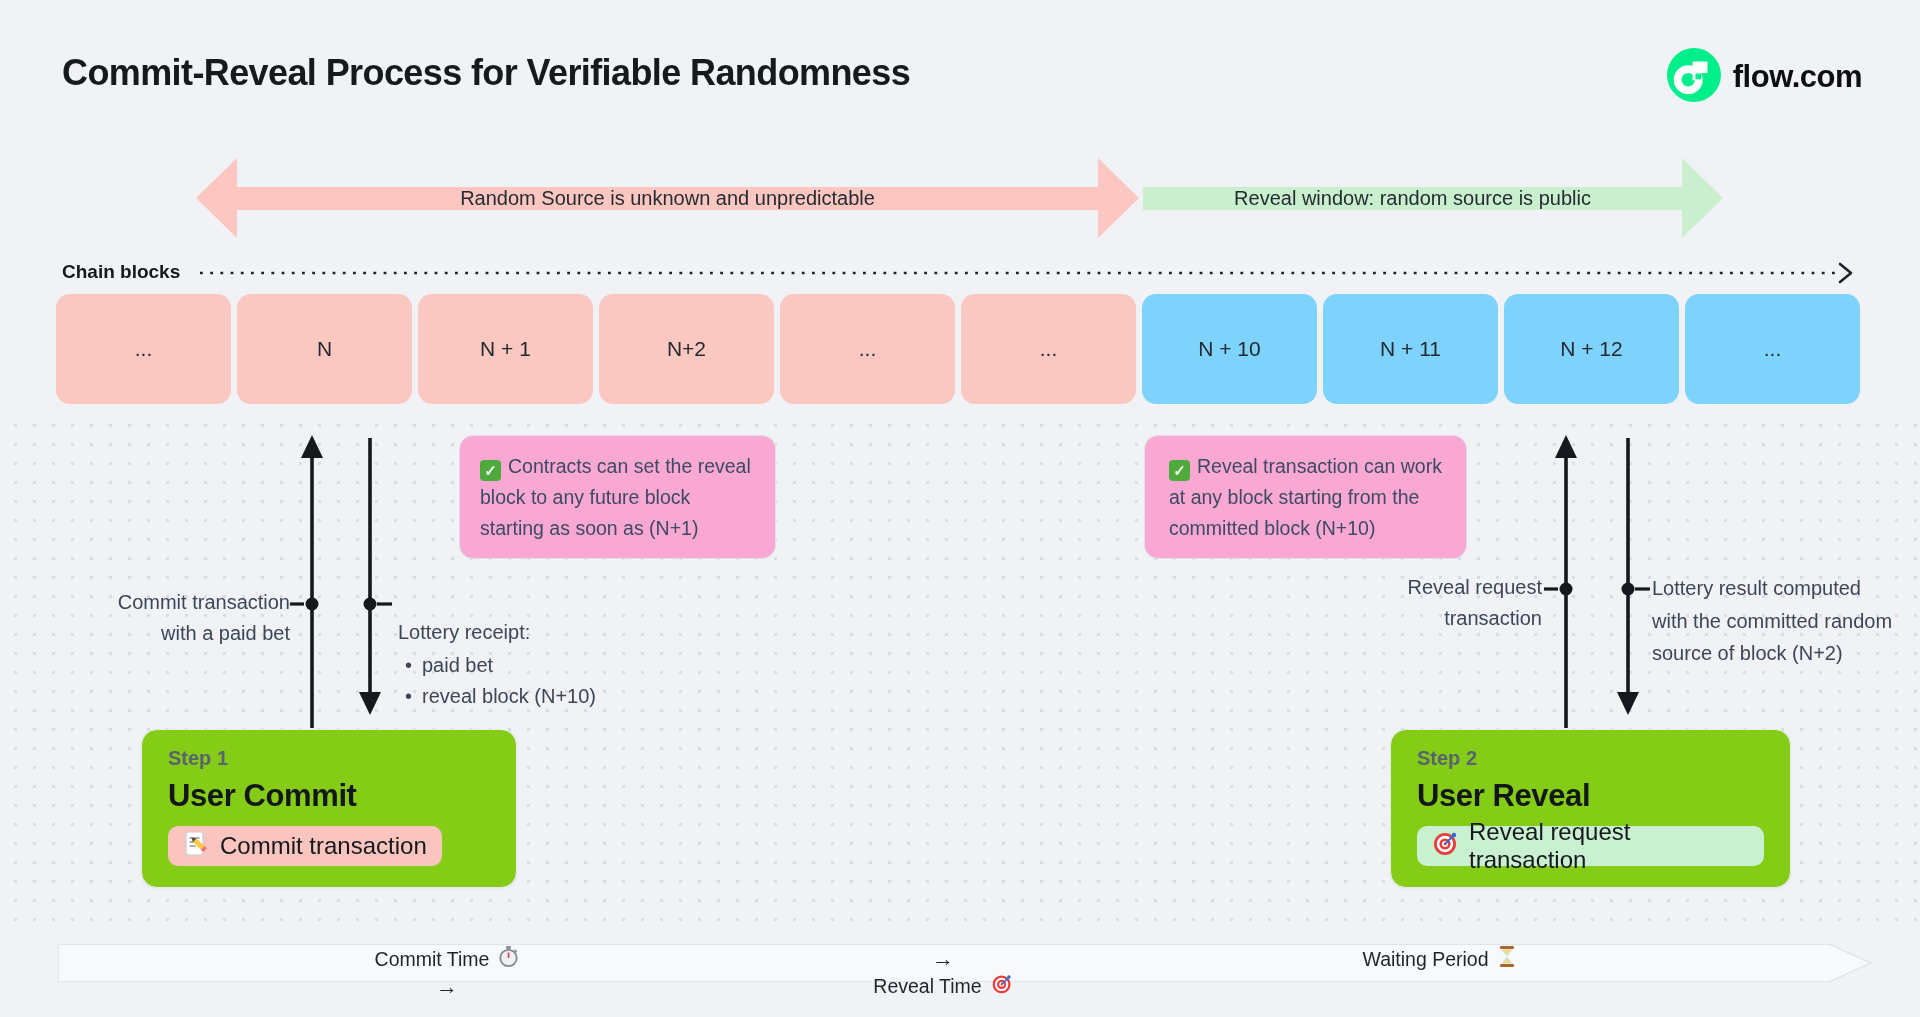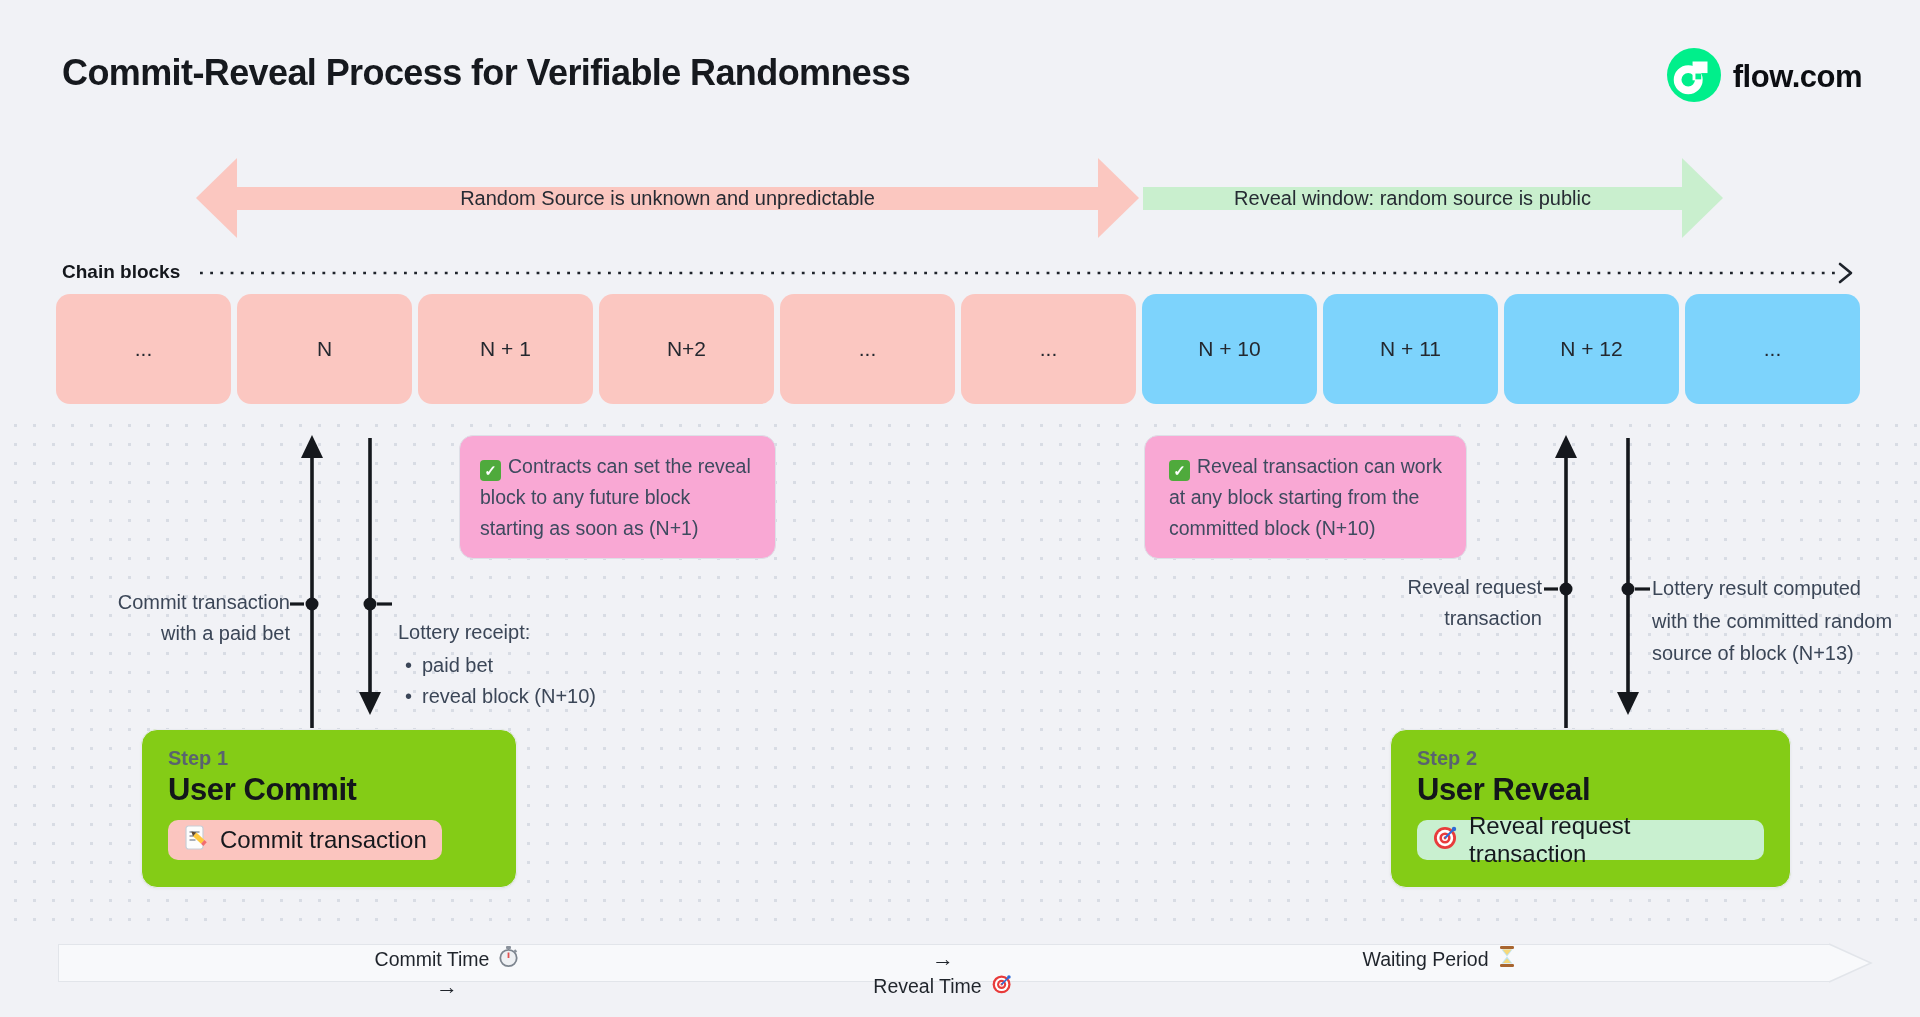--- a/index.html
+++ b/index.html
@@ -59,21 +59,21 @@
   .ann-receipt li::before { content:"•"; position:absolute; left:7px; }
   .ann-reveal { left:1325px; top:572px; width:217px; text-align:right; }
   .ann-result { left:1652px; top:572px; width:245px; line-height:32.5px; }
 
   
   .card { position:absolute; top:729px; height:159px; background:#84cc16; border:1px solid #e9ebf0;
     border-radius:16px; box-shadow:0 1px 3px rgba(25,30,45,.05); padding:17px 26px; }
   .card-1 { left:141px; width:376px; }
   .card-2 { left:1390px; width:401px; }
   .step-label { font-size:20px; font-weight:700; color:#59636f; }
-  .step-title { font-size:31px; font-weight:800; color:#13161b; letter-spacing:-0.4px; margin-top:2px; }
+  .step-title { font-size:31px; font-weight:800; color:#13161b; letter-spacing:-0.4px; margin-top:8px; }
   .pill { display:inline-flex; align-items:center; gap:10px; margin-top:12px; height:40px;
     padding:0 15px; border-radius:10px; font-size:24px; font-weight:500; color:#15181d; }
   .pill-commit { background:#fbc5bf; }
   .pill-reveal { background:#c9f0d0; }
 
   
   .timeline { position:absolute; left:58px; top:944px; width:1772px; height:38px; background:#f8f9fb;
     border:1.5px solid #e2e5ea; border-right:none; display:grid;
     grid-template-columns:repeat(3,1fr); align-items:center; padding:0 143px 0 140px; }
   .tl-item { display:flex; align-items:center; justify-content:center; gap:9px;
@@ -162,21 +162,21 @@
 
   <div class="ann ann-commit">Commit transaction with a paid bet</div>
   <div class="ann ann-receipt">
     <div>Lottery receipt:</div>
     <ul>
       <li>paid bet</li>
       <li>reveal block (N+10)</li>
     </ul>
   </div>
   <div class="ann ann-reveal">Reveal request transaction</div>
-  <div class="ann ann-result">Lottery result computed with the committed random source of block (N+13)</div>
+  <div class="ann ann-result">Lottery result computed with the committed random source of block (N+2)</div>
 
   <div class="card card-1">
     <div class="step-label">Step 1</div>
     <div class="step-title">User Commit</div>
     <div class="pill pill-commit">
       <span class="icon">
         <svg width="27" height="27" viewBox="0 0 27 27">
           <rect x="3" y="2" width="17" height="23" rx="2.5" fill="#fdfdfd" stroke="#c9ced6" stroke-width="1.2"></rect>
           <line x1="6.5" y1="8" x2="16.5" y2="8" stroke="#9aa2ad" stroke-width="1.7"></line>
           <line x1="6.5" y1="12" x2="14.5" y2="12" stroke="#9aa2ad" stroke-width="1.7"></line>

